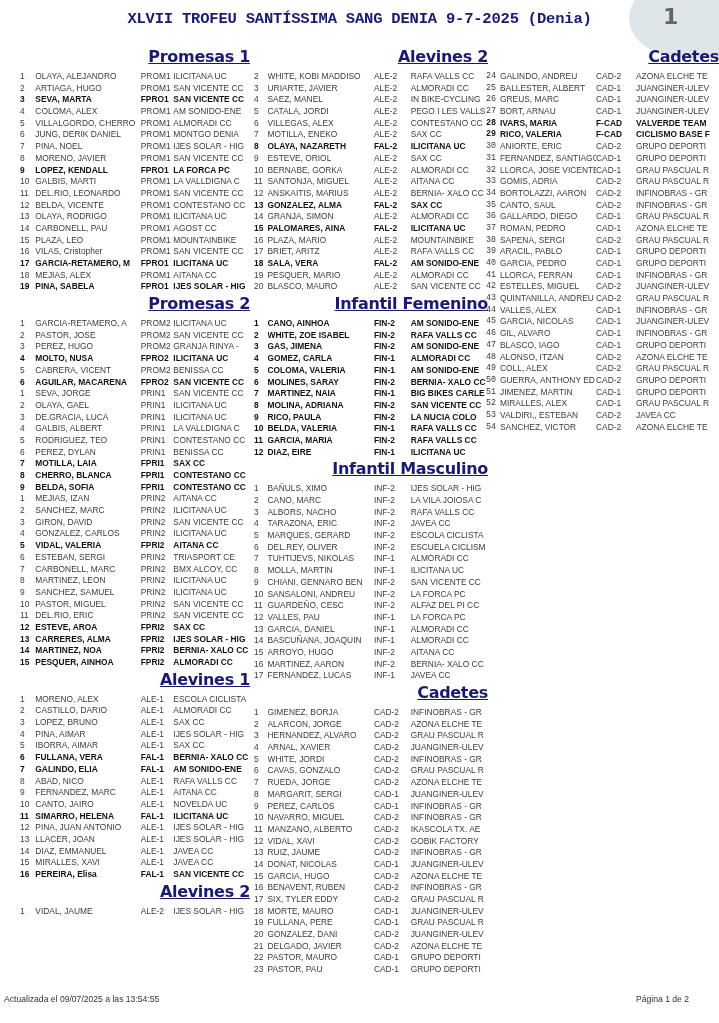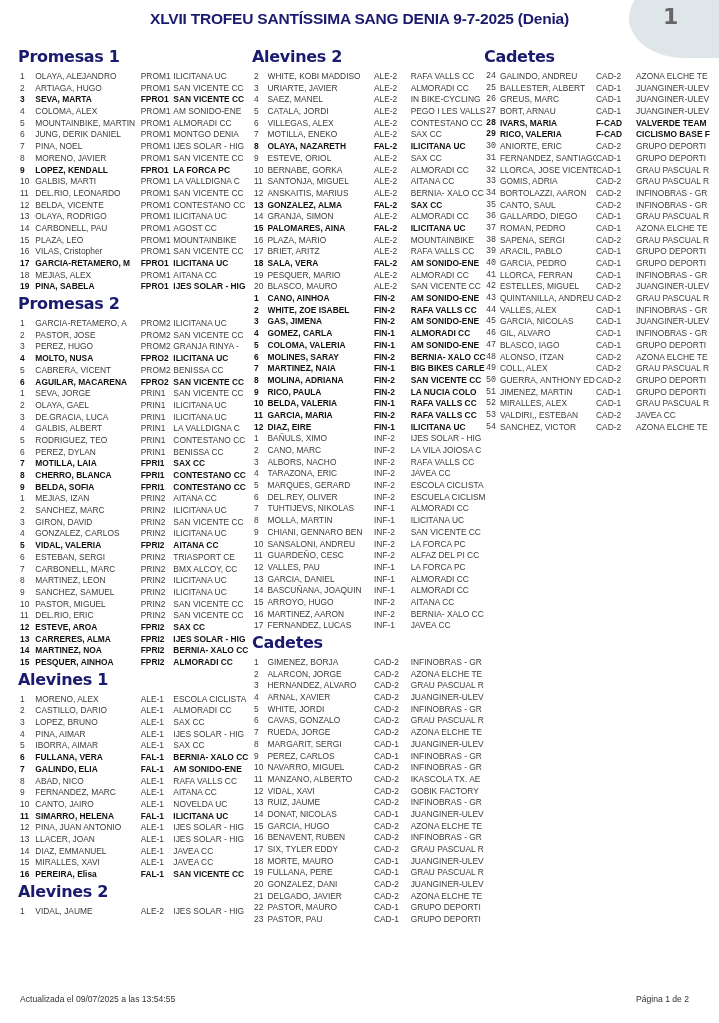--- a/index.html
+++ b/index.html
@@ -1,38 +1,38 @@
 <!DOCTYPE html>
 <html><head>
 <meta charset="utf-8">
 <style>
   html, body { margin:0; padding:0; background:#ffffff; }
   body { width:719px; height:1023px; position:relative; overflow:hidden; font-family:"Liberation Sans", sans-serif; color:#333; }
-  .title { position:absolute; left:0; top:10px; width:719px; text-align:center; font-family:Liberation Sans, sans-serif; font-weight:bold; font-size:15.5px; color:#1a1a6e; letter-spacing:-0.2px; }
+  .title { position:absolute; left:0; top:10px; width:719px; text-align:center; font-family:Liberation Mono, monospace; font-weight:bold; font-size:15.5px; color:#1a1a6e; letter-spacing:-0.2px; }
   .page-badge { position:absolute; right:-20px; top:-22px; width:110px; height:80px; background:#dfe6ea; border-radius:50% 0 0 50%; }
   .page-badge span { position:absolute; left:34px; top:26px; font-family:"DejaVu Sans", sans-serif; font-size:22px; color:#666; font-weight:bold; }
   .col { position:absolute; top:46px; }
   .col1 { left:18px; width:232px; }
   .col2 { left:252px; width:236px; }
   .col3 { left:484px; width:235px; }
-  .section-title { text-align:left; font-family:"DejaVu Sans", sans-serif; font-weight:bold; font-size:16px; color:#1a1a6e; height:22px; line-height:22px; margin-bottom:3px; letter-spacing:-0.3px; }
+  .section-title { text-align:right; font-family:"DejaVu Sans", sans-serif; font-weight:bold; font-size:16px; color:#1a1a6e; height:22px; line-height:22px; margin-bottom:3px; letter-spacing:-0.3px;text-decoration:underline; }
   .row { display:flex; height:11.7px; line-height:11.7px; font-size:8.4px; white-space:nowrap; color:#3a3a3a; }
   .row.b { font-weight:bold; color:#111; }
   .pos { width:18px; text-align:left; padding-left:2px; box-sizing:border-box; }
   .name { width:110px; overflow:hidden; }
   .cat { width:34px; }
   .club { width:80px; overflow:hidden; }
   .col2 .pos { width:16px; }
   .col2 .name { width:110px; }
   .col2 .cat { width:38px; }
   .col3 .pos { width:16px;font-family:Liberation Mono, monospace; }
   .col3 .name { width:96px; }
   .col3 .cat { width:40px; }
   .footer { position:absolute; top:994px; font-size:8.6px; color:#333; }
-  .f-left { left:20px; }
+  .f-left { left:4px; }
   .f-center { left:282px;margin-top:43px; }
   .f-right { left:636px;text-align:right; }
 </style>
 </head>
 <body>
 
 <div class="page-badge">
   <span>1</span>
 </div>
 
@@ -60,21 +60,21 @@
         <span class="club">SAN VICENTE CC</span>
       </div>
       <div class="row">
         <span class="pos">4</span>
         <span class="name">COLOMA, ALEX</span>
         <span class="cat">PROM1</span>
         <span class="club">AM SONIDO-ENE</span>
       </div>
       <div class="row">
         <span class="pos">5</span>
-        <span class="name">MOUNTAINBIKE, MARTIN</span>
+        <span class="name">VILLALGORDO, CHERRO</span>
         <span class="cat">PROM1</span>
         <span class="club">ALMORADI CC</span>
       </div>
       <div class="row">
         <span class="pos">6</span>
         <span class="name">JUNG, DERIK DANIEL</span>
         <span class="cat">PROM1</span>
         <span class="club">MONTGO DENIA</span>
       </div>
       <div class="row">
@@ -564,20 +564,21 @@
         <span class="club">ALMORADI CC</span>
       </div>
       <div class="row">
         <span class="pos">20</span>
         <span class="name">BLASCO, MAURO</span>
         <span class="cat">ALE-2</span>
         <span class="club">SAN VICENTE CC</span>
       </div>
     </div>
     <div>
+      <div class="section-title">Infantil Femenino</div>
       <div class="row b">
         <span class="pos">1</span>
         <span class="name">CANO, AINHOA</span>
         <span class="cat">FIN-2</span>
         <span class="club">AM SONIDO-ENE</span>
       </div>
       <div class="row b">
         <span class="pos">2</span>
         <span class="name">WHITE, ZOE ISABEL</span>
         <span class="cat">FIN-2</span>
@@ -638,20 +639,21 @@
         <span class="club">RAFA VALLS CC</span>
       </div>
       <div class="row b">
         <span class="pos">12</span>
         <span class="name">DIAZ, EIRE</span>
         <span class="cat">FIN-1</span>
         <span class="club">ILICITANA UC</span>
       </div>
     </div>
     <div>
+      <div class="section-title">Infantil Masculino</div>
       <div class="row">
         <span class="pos">1</span>
         <span class="name">BAÑULS, XIMO</span>
         <span class="cat">INF-2</span>
         <span class="club">IJES SOLAR - HIG</span>
       </div>
       <div class="row">
         <span class="pos">2</span>
         <span class="name">CANO, MARC</span>
         <span class="cat">INF-2</span>

